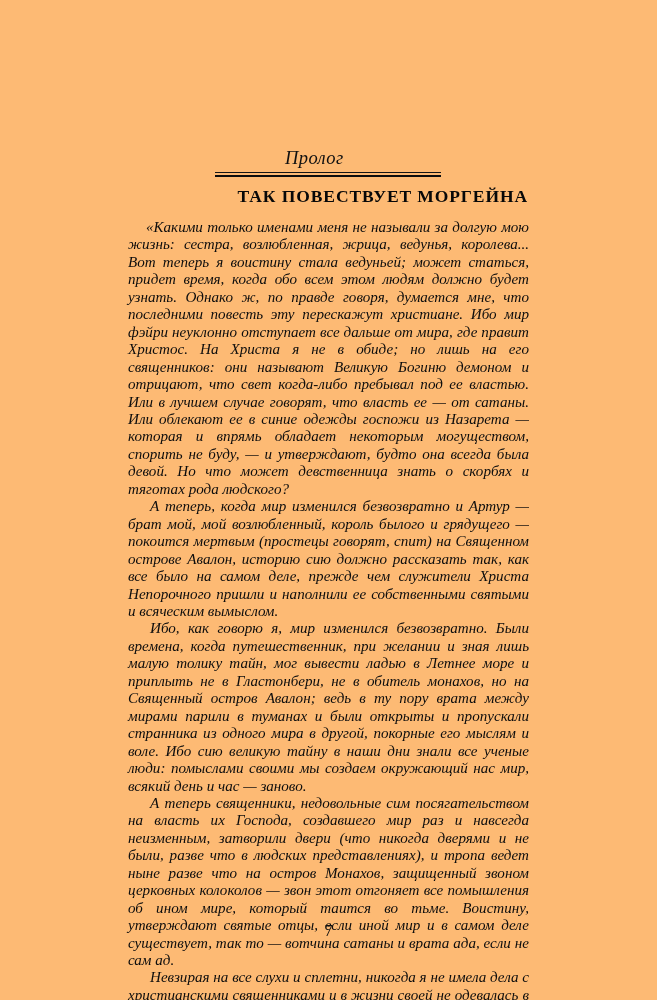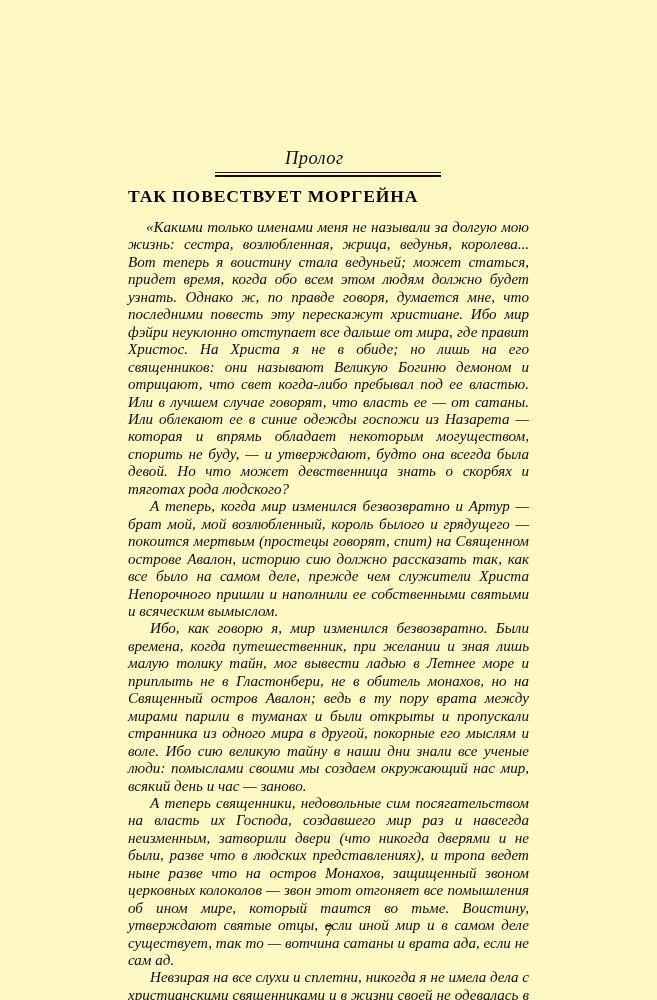--- a/index.html
+++ b/index.html
@@ -14,21 +14,21 @@
     font-family: "Liberation Serif", "DejaVu Serif", serif;
     color: #0a0a0a;
     position: relative;
   }
 
   .page {
     position: absolute;
     left: 0; top: 0;
     width: 657px;
     height: 1000px;
-    background: #fef9c3;
+    background: #fdba74;
   }
 
   
   .header-block {
     position: absolute;
     left: 128px;
     top: 148px;
     width: 400px;
   }
 
@@ -55,21 +55,21 @@
     height: 2px;
   }
   .rule-thick {
     height: 2px;
     background: #0d0d0d;
     width: 100%;
   }
 
   .chapter-title {
     margin: 9px 0 0 0;
-    text-align: left;
+    text-align: right;
     font-size: 17.5px;
     font-weight: bold;
     letter-spacing: 0.9px;
     color: #080808;
     font-family: "Liberation Serif", "DejaVu Serif", serif;
     line-height: 1.15;
   }
 
   
   .body-text {

